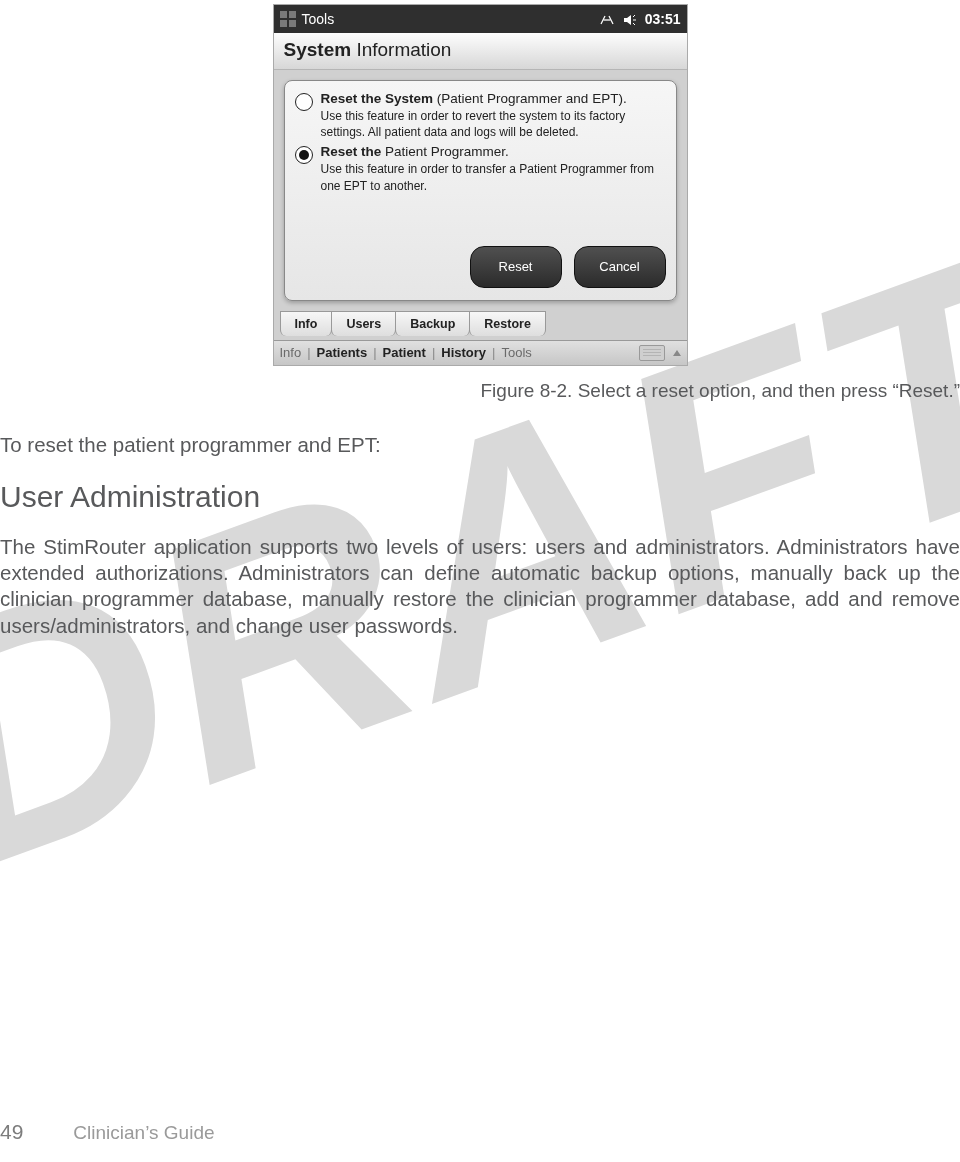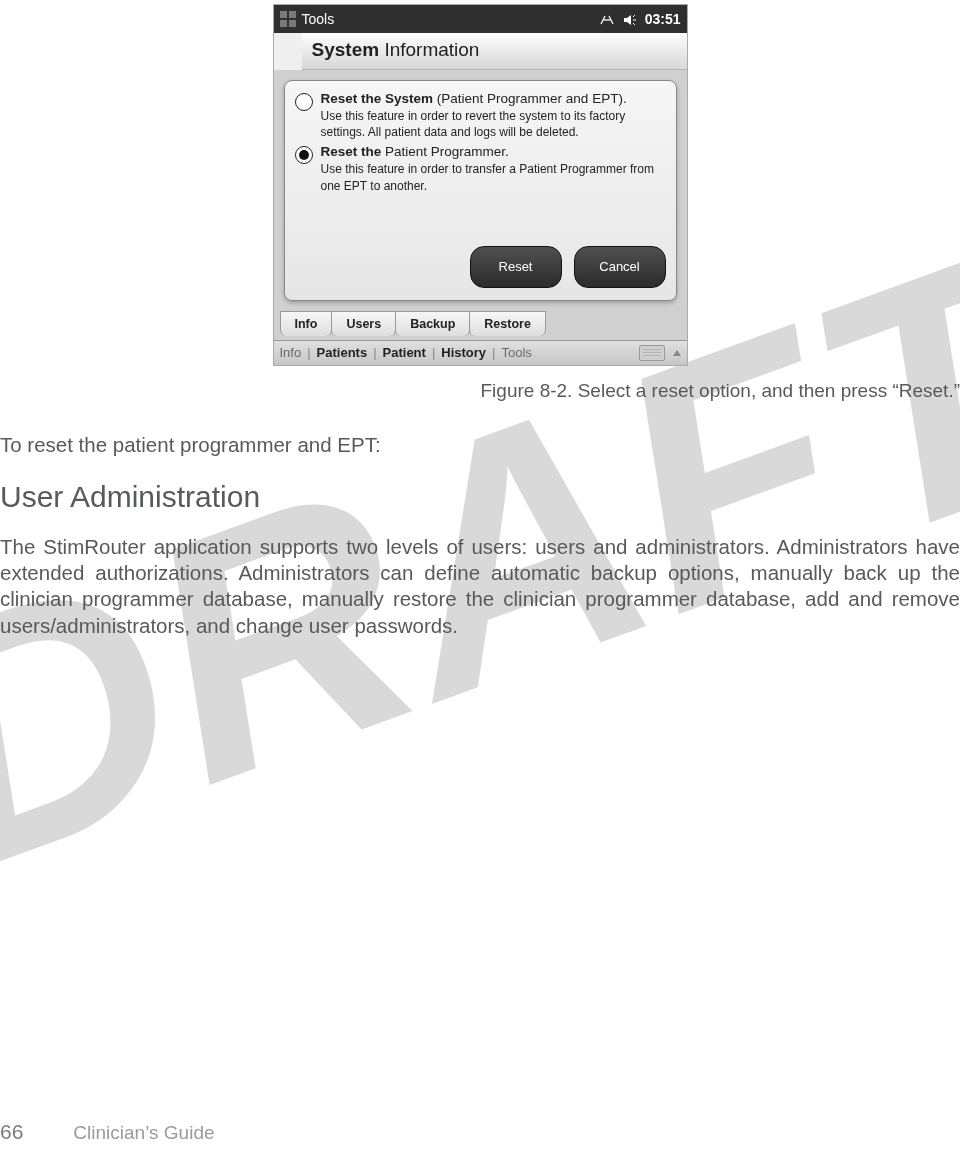--- a/index.html
+++ b/index.html
@@ -62,21 +62,20 @@
   .titlebar .spacer { flex:1; }
   .titlebar .status { display:flex; gap:8px; align-items:flex-end; }
   .conn-icon svg, .vol-icon svg { display:block; }
   .heading-row {
     background: linear-gradient(#fdfdfd, #d7d7d7);
     padding: 6px 10px 8px 10px;
     font-size: 19px;
     font-weight: 400;
     color: #222;
     border-bottom: 1px solid #b5b5b5;
-    margin-left: 28px;
   }
   .heading-row span.bold { font-weight:700; }
   .dialog-outer {
     background: #d0d0d0;
     padding: 10px;
   }
   .dialog {
     border: 1px solid #888;
     border-radius: 8px;
     background: linear-gradient(#f6f6f6, #e6e6e6);
@@ -237,15 +236,15 @@
   <p class="body-text">To reset the patient programmer and EPT:</p>
 
 
   <h2 class="section">User Administration</h2>
 
   <p class="body-text justified">The StimRouter application supports two levels of users: users and administrators. Administrators have extended authorizations. Administrators can define automatic backup options, manually back up the clinician programmer database, manually restore the clinician programmer database, add and remove users/administrators, and change user passwords.</p>
 
 </div>
 
 <div class="footer">
-  <span class="pagenum">66</span>
+  <span class="pagenum">49</span>
   <span>Clinician’s Guide</span>
 </div>
 
 </body></html>

